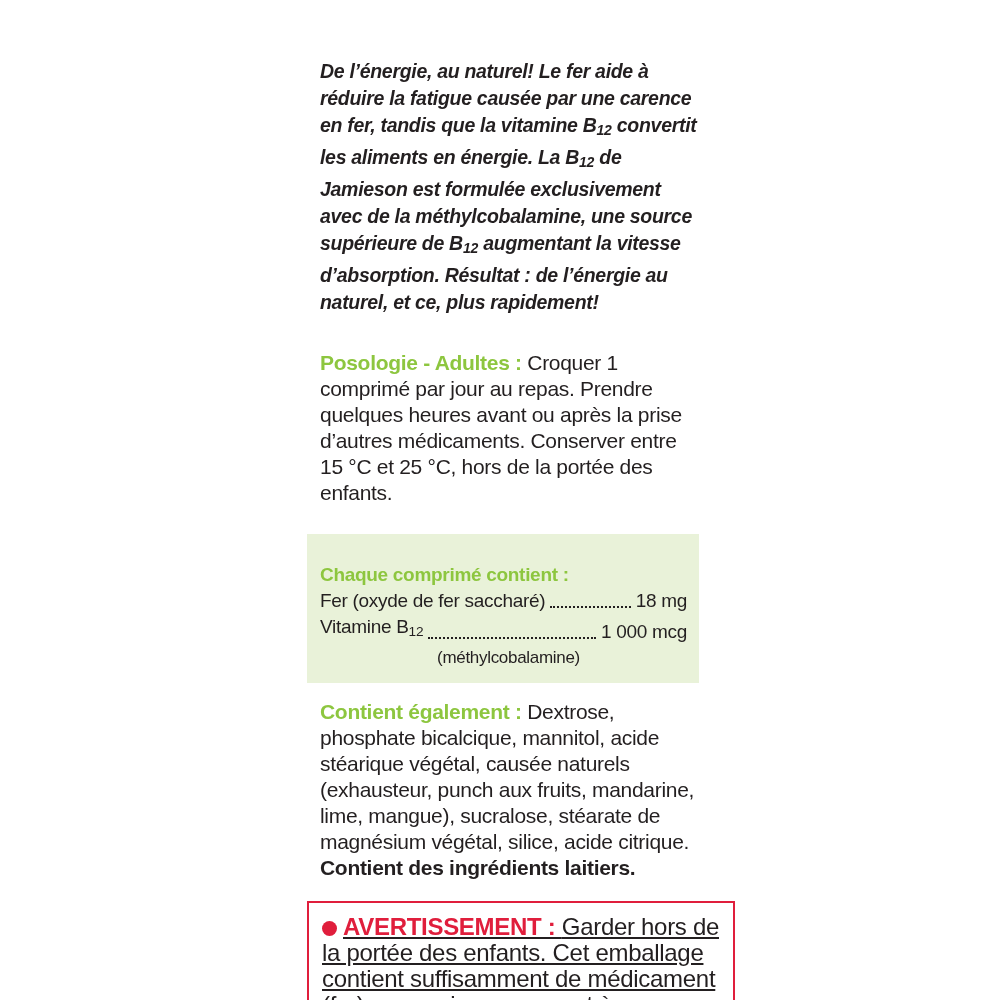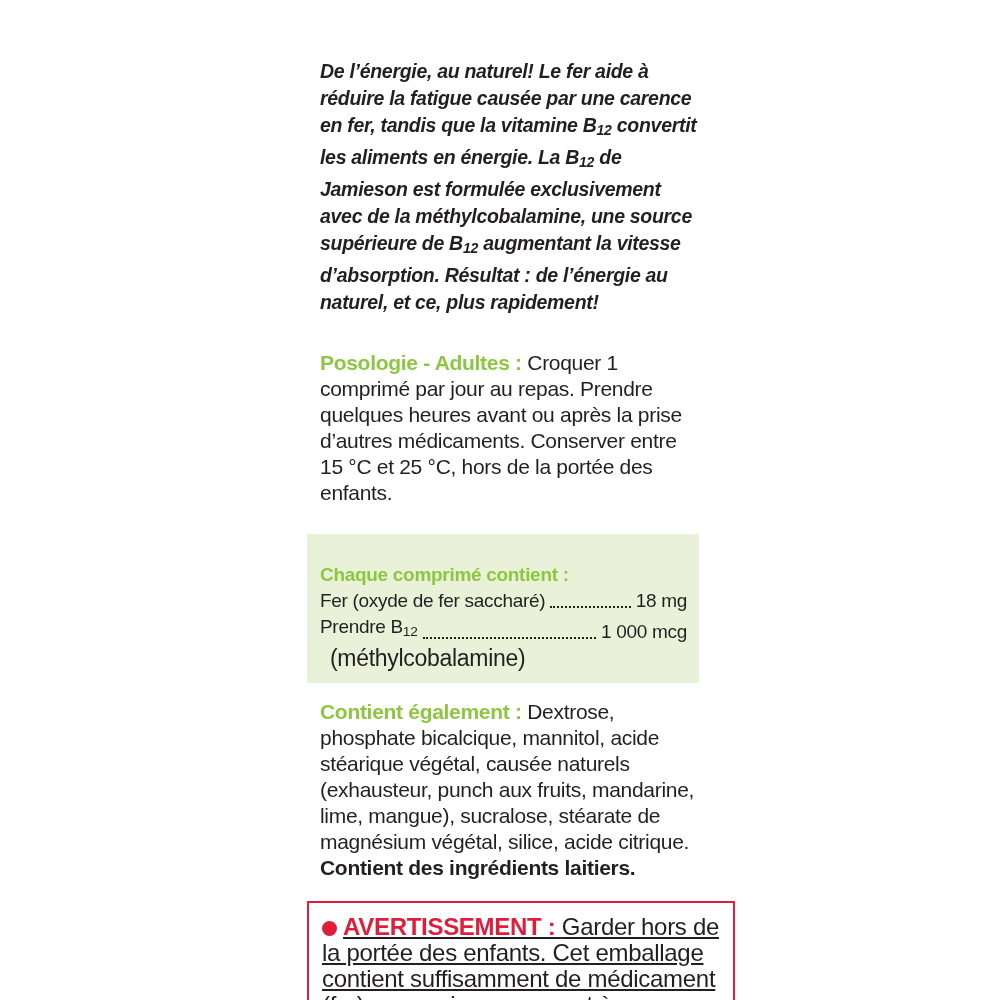--- a/index.html
+++ b/index.html
@@ -57,24 +57,25 @@
   .leader {
     flex: 1 1 auto;
     min-width: 16px;
     border-bottom: 2px dotted #231f20;
     margin: 0 5px;
     align-self: flex-end;
     transform: translateY(-6px);
   }
   .supp-value { white-space: nowrap; }
   .supp-note {
-    font-size: 23px;
+    font-size: 17px;
     line-height: 26px;
     letter-spacing: -0.3px;
     margin-left: 10px;
+    text-align: center;
   }
   .also { margin-top: 16px; }
   .warning-box {
     margin-top: 20px;
     border: 2px solid #e01e3c;
     padding: 11px 11px 11px 13px;
     box-sizing: border-box;
     width: 428px;
     font-size: 24px;
     line-height: 26px;
@@ -118,21 +119,21 @@
     <div class="green-panel">
       <p class="panel-heading">Chaque comprimé contient :</p>
 
       <div class="supp-row">
         <span class="supp-label"><span class="seg-normal">Fer (oxyde de fer saccharé)</span></span>
         <span class="leader"></span>
         <span class="supp-value">18 mg</span>
       </div>
 
       <div class="supp-row">
-        <span class="supp-label"><span class="seg-normal">Prendre B</span><span class="seg-sub">12</span></span>
+        <span class="supp-label"><span class="seg-normal">Vitamine B</span><span class="seg-sub">12</span></span>
         <span class="leader"></span>
         <span class="supp-value">1 000 mcg</span>
       </div>
 
       <div class="supp-note">(méthylcobalamine)</div>
     </div>
 
     <p class="para also">
       <span><span class="seg-green-bold">Contient également : </span><span class="seg-normal">Dextrose, phosphate bicalcique, mannitol, acide stéarique végétal, causée naturels (exhausteur, punch aux fruits, mandarine, lime, mangue), sucralose, stéarate de magnésium végétal, silice, acide citrique. </span><span class="seg-bold">Contient des ingrédients laitiers.</span></span>
     </p>

